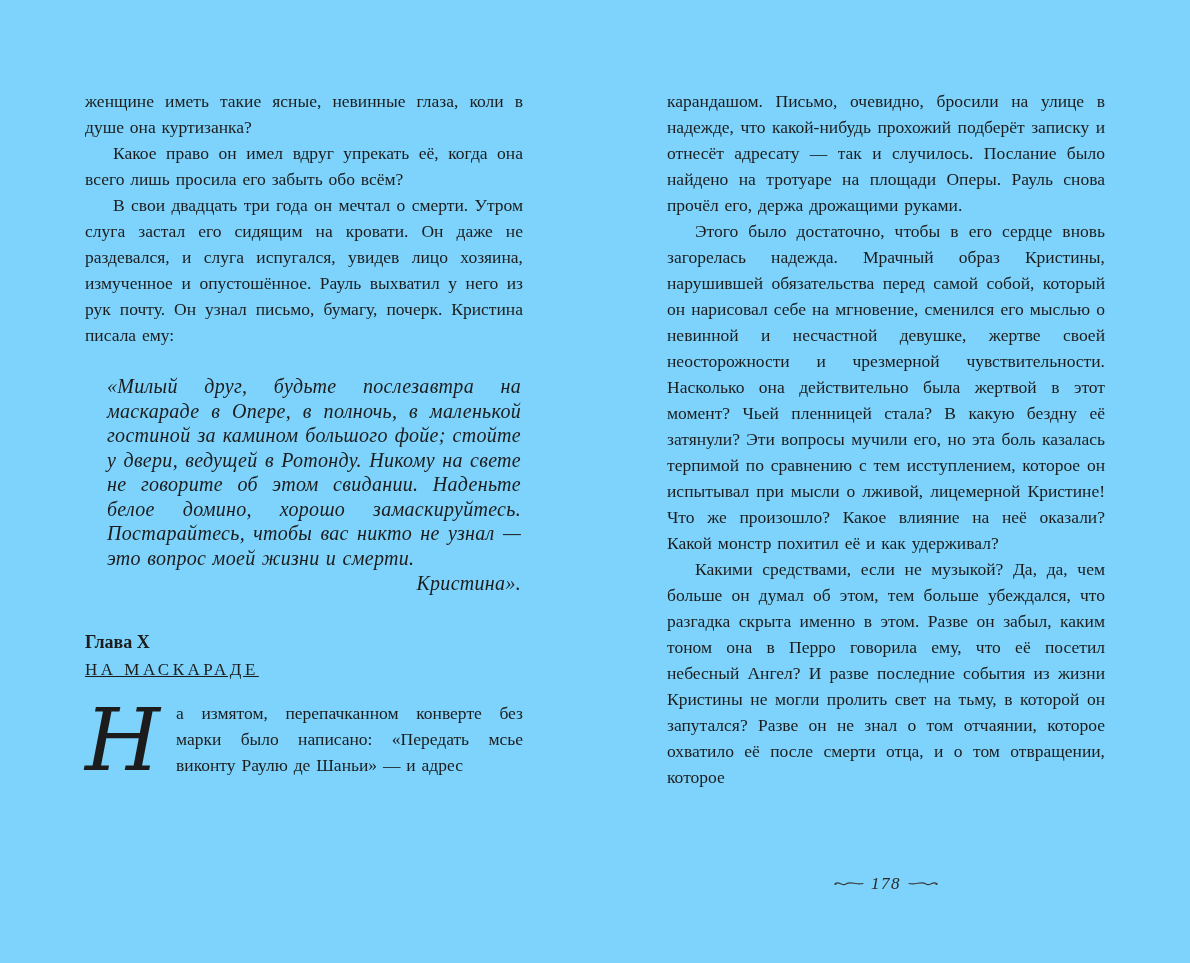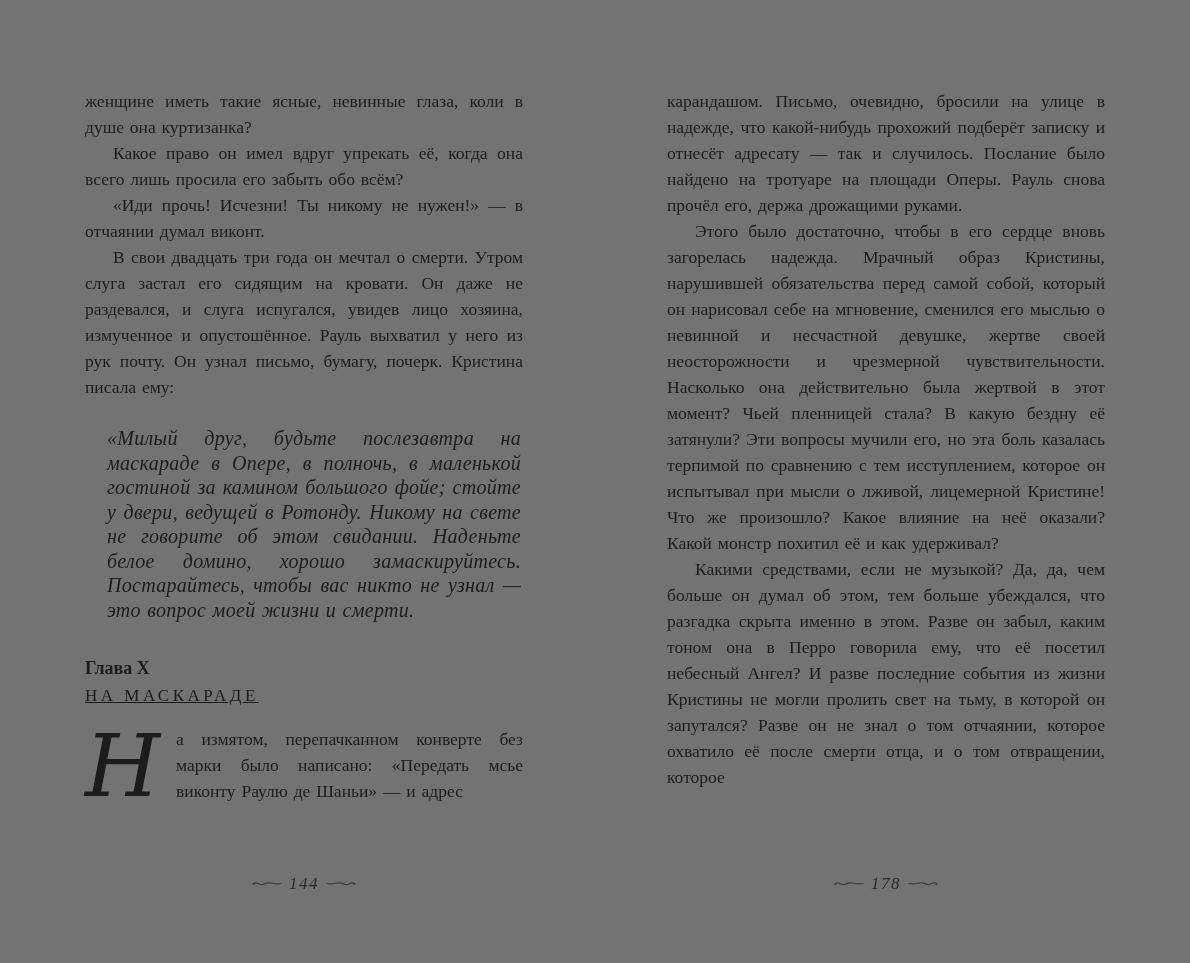--- a/index.html
+++ b/index.html
@@ -11,21 +11,21 @@
     width: 1190px;
     height: 963px;
     font-family: "Liberation Serif", "DejaVu Serif", serif;
     color: #1c1c1c;
     overflow: hidden;
   }
   .spread {
     position: relative;
     width: 1190px;
     height: 963px;
-    background: #737373;
+    background: #7dd3fc;
   }
   .page {
     position: absolute;
     top: 88px;
     width: 438px;
     height: 820px;
   }
   .page.left  { left: 85px;  }
   .page.right { left: 667px; }
 
@@ -90,47 +90,36 @@
   .flourish.flip { transform: scaleX(-1); }
 </style>
 </head>
 <body>
 
 <div class="spread">
 
   <div class="page left">
     <p class="body">женщине иметь такие ясные, невинные глаза, коли в душе она куртизанка?</p>
     <p class="body indent">Какое право он имел вдруг упрекать её, когда она всего лишь просила его забыть обо всём?</p>
-    <p class="body indent">«Иди прочь! Исчезни! Ты никому не нужен!» — в отчаянии думал виконт.</p>
     <p class="body indent">В свои двадцать три года он мечтал о смерти. Утром слуга застал его сидящим на кровати. Он даже не раздевался, и слуга испугался, увидев лицо хозяина, измученное и опустошённое. Рауль выхватил у него из рук почту. Он узнал письмо, бумагу, почерк. Кристина писала ему:</p>
 
     <div class="letter">
       <p class="letter-body">«Милый друг, будьте послезавтра на маскараде в Опере, в полночь, в маленькой гостиной за камином большого фойе; стойте у двери, ведущей в Ротонду. Никому на свете не говорите об этом свидании. Наденьте белое домино, хорошо замаскируйтесь. Постарайтесь, чтобы вас никто не узнал — это вопрос моей жизни и смерти.</p>
+      <p class="letter-signature">Кристина».</p>
     </div>
 
     <div class="chapter">
       <div class="chapter-label">Глава X</div>
       <div class="chapter-title">НА МАСКАРАДЕ</div>
     </div>
 
     <div class="opening">
       <span class="dropcap">Н</span><span>а измятом, перепачканном конверте без марки было написано: «Передать мсье виконту Раулю де Шаньи» — и адрес</span>
     </div>
 
-    <div class="folio">
-      <svg class="flourish" width="30" height="10" viewBox="0 0 30 10">
-        <path d="M1 5 C5 1 8 8 12 5 C17 1.5 22 6.5 29 4.5" stroke="#3a3a3a" stroke-width="1.1" fill="none" stroke-linecap="round"></path>
-        <circle cx="1.6" cy="5" r="1" fill="#3a3a3a"></circle>
-      </svg>
-      <span class="folio-num">144</span>
-      <svg class="flourish flip" width="30" height="10" viewBox="0 0 30 10">
-        <path d="M1 5 C5 1 8 8 12 5 C17 1.5 22 6.5 29 4.5" stroke="#3a3a3a" stroke-width="1.1" fill="none" stroke-linecap="round"></path>
-        <circle cx="1.6" cy="5" r="1" fill="#3a3a3a"></circle>
-      </svg>
-    </div>
   </div>
 
   <div class="page right">
     <p class="body">карандашом. Письмо, очевидно, бросили на улице в надежде, что какой-нибудь прохожий подберёт записку и отнесёт адресату — так и случилось. Послание было найдено на тротуаре на площади Оперы. Рауль снова прочёл его, держа дрожащими руками.</p>
     <p class="body indent">Этого было достаточно, чтобы в его сердце вновь загорелась надежда. Мрачный образ Кристины, нарушившей обязательства перед самой собой, который он нарисовал себе на мгновение, сменился его мыслью о невинной и несчастной девушке, жертве своей неосторожности и чрезмерной чувствительности. Насколько она действительно была жертвой в этот момент? Чьей пленницей стала? В какую бездну её затянули? Эти вопросы мучили его, но эта боль казалась терпимой по сравнению с тем исступлением, которое он испытывал при мысли о лживой, лицемерной Кристине! Что же произошло? Какое влияние на неё оказали? Какой монстр похитил её и как удерживал?</p>
     <p class="body indent">Какими средствами, если не музыкой? Да, да, чем больше он думал об этом, тем больше убеждался, что разгадка скрыта именно в этом. Разве он забыл, каким тоном она в Перро говорила ему, что её посетил небесный Ангел? И разве последние события из жизни Кристины не могли пролить свет на тьму, в которой он запутался? Разве он не знал о том отчаянии, которое охватило её после смерти отца, и о том отвращении, которое</p>
 
     <div class="folio">
       <svg class="flourish" width="30" height="10" viewBox="0 0 30 10">
         <path d="M1 5 C5 1 8 8 12 5 C17 1.5 22 6.5 29 4.5" stroke="#3a3a3a" stroke-width="1.1" fill="none" stroke-linecap="round"></path>

